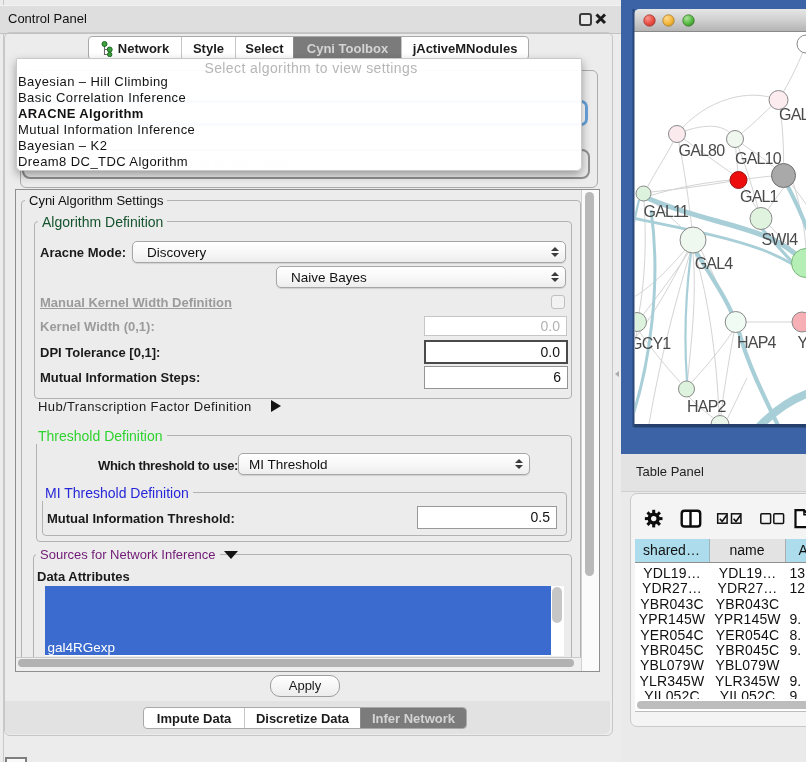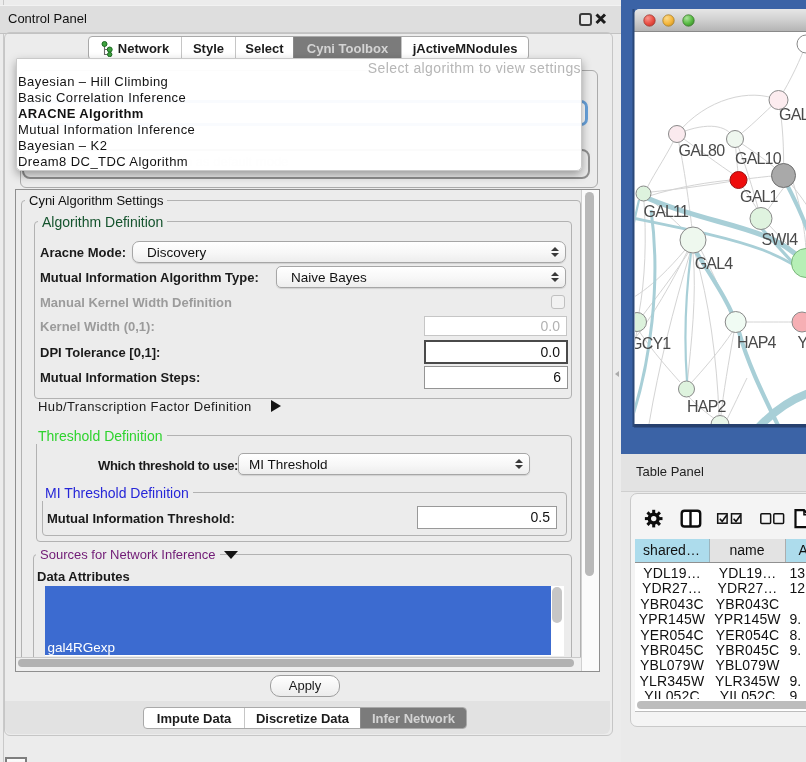--- a/index.html
+++ b/index.html
@@ -30,21 +30,21 @@
 
 .combo{position:absolute;background:linear-gradient(#ffffff,#f7f7f7 55%,#ededed);border:1px solid #a6a6a6;border-radius:5px;box-shadow:0 1px 1px rgba(0,0,0,.12);}
 .combo .cv{position:absolute;left:14px;top:3px;font-size:13.5px;color:#111;}
 .arr{position:absolute;width:0;height:0;}
 .arr.up{border-left:4px solid transparent;border-right:4px solid transparent;border-bottom:4.5px solid #3a3a3a;}
 .arr.dn{border-left:4px solid transparent;border-right:4px solid transparent;border-top:4.5px solid #3a3a3a;}
 
 .inp{position:absolute;background:#fff;font-size:14px;color:#111;text-align:right;padding-right:6px;box-sizing:border-box;}
 
 #popup{left:16px;top:58px;width:564px;height:111px;background:rgba(255,255,255,0.96);border:1px solid #c9c9c9;border-radius:1px 1px 5px 5px;box-shadow:0 4px 10px rgba(0,0,0,0.35);z-index:50;}
-#popup .hd{position:absolute;left:0;right:0;top:0.5px;padding-left:10px;text-align:right;font-size:14px;letter-spacing:.4px;color:#b6b6b6;margin-left:14px;}
+#popup .hd{position:absolute;left:0;right:0;top:0.5px;padding-left:10px;text-align:center;font-size:14px;letter-spacing:.4px;color:#b6b6b6;margin-left:14px;}
 #popup .it{position:absolute;left:1px;font-size:13px;letter-spacing:.42px;color:#121212;white-space:nowrap;line-height:16px;}
 </style>
 </head>
 <body>
 <div id="root">
   <div class="abs" id="leftline"></div>
   <div class="abs" id="titlebar">
       <div class="t">Control Panel</div>
     </div>
   <div class="abs" id="ic-float"></div>
@@ -76,34 +76,33 @@
 
   <div class="abs" id="scrollpane">
 
     <div class="grp" style="left:5px;top:10px;width:558px;height:478px;"></div>
     <div class="gt" style="left:9px;top:3px;font-size:13px;color:#111;">Cyni Algorithm Settings</div>
 
     <div class="grp" style="left:17.5px;top:31px;width:536px;height:176px;"></div>
     <div class="gt" style="left:22px;top:24px;font-size:14px;color:#14532d;">Algorithm Definition</div>
 
     <div class="lbl" style="left:24px;top:55px;">Aracne Mode:</div>
-    <div class="combo" style="left:116px;top:51px;width:432px;height:20px;border-radius:7px;">
+    <div class="combo" style="left:116px;top:51px;width:432px;height:20px;">
         <div class="cv">Discovery</div>
         <div class="arr up" style="right:6px;top:4.5px;"></div>
         <div class="arr dn" style="right:6px;top:10.5px;"></div>
       </div>
 
-    <div class="lbl" style="left:24px;top:80px;">Mutual Information Algorithm Type:</div>
     <div class="combo" style="left:260px;top:76px;width:288px;height:20px;">
         <div class="cv">Naive Bayes</div>
         <div class="arr up" style="right:6px;top:4.5px;"></div>
         <div class="arr dn" style="right:6px;top:10.5px;"></div>
       </div>
 
-    <div class="lbl dis" style="left:24px;top:105px;">Manual Kernel Width Definition</div>
+    <div class="lbl dis" style="left:24px;top:105px;text-decoration:underline;">Manual Kernel Width Definition</div>
     <div class="abs" style="left:535px;top:105px;width:12px;height:12px;border:1px solid #c0c0c0;border-radius:3px;background:#f2f2f2;"></div>
 
     <div class="lbl dis" style="left:24px;top:129px;">Kernel Width (0,1):</div>
     <div class="inp" style="left:408px;top:126px;width:143px;height:20px;border:1px solid #c6c6c6;color:#b2b2b2;line-height:18px;">0.0</div>
 
     <div class="lbl" style="left:24px;top:155px;">DPI Tolerance [0,1]:</div>
     <div class="inp" style="left:408px;top:150px;width:144px;height:24px;border:2px solid #4a4a4a;line-height:20px;">0.0</div>
 
     <div class="lbl" style="left:24px;top:180px;">Mutual Information Steps:</div>
     <div class="inp" style="left:408px;top:176px;width:144px;height:23px;border:1px solid #949494;line-height:21px;">6</div>

